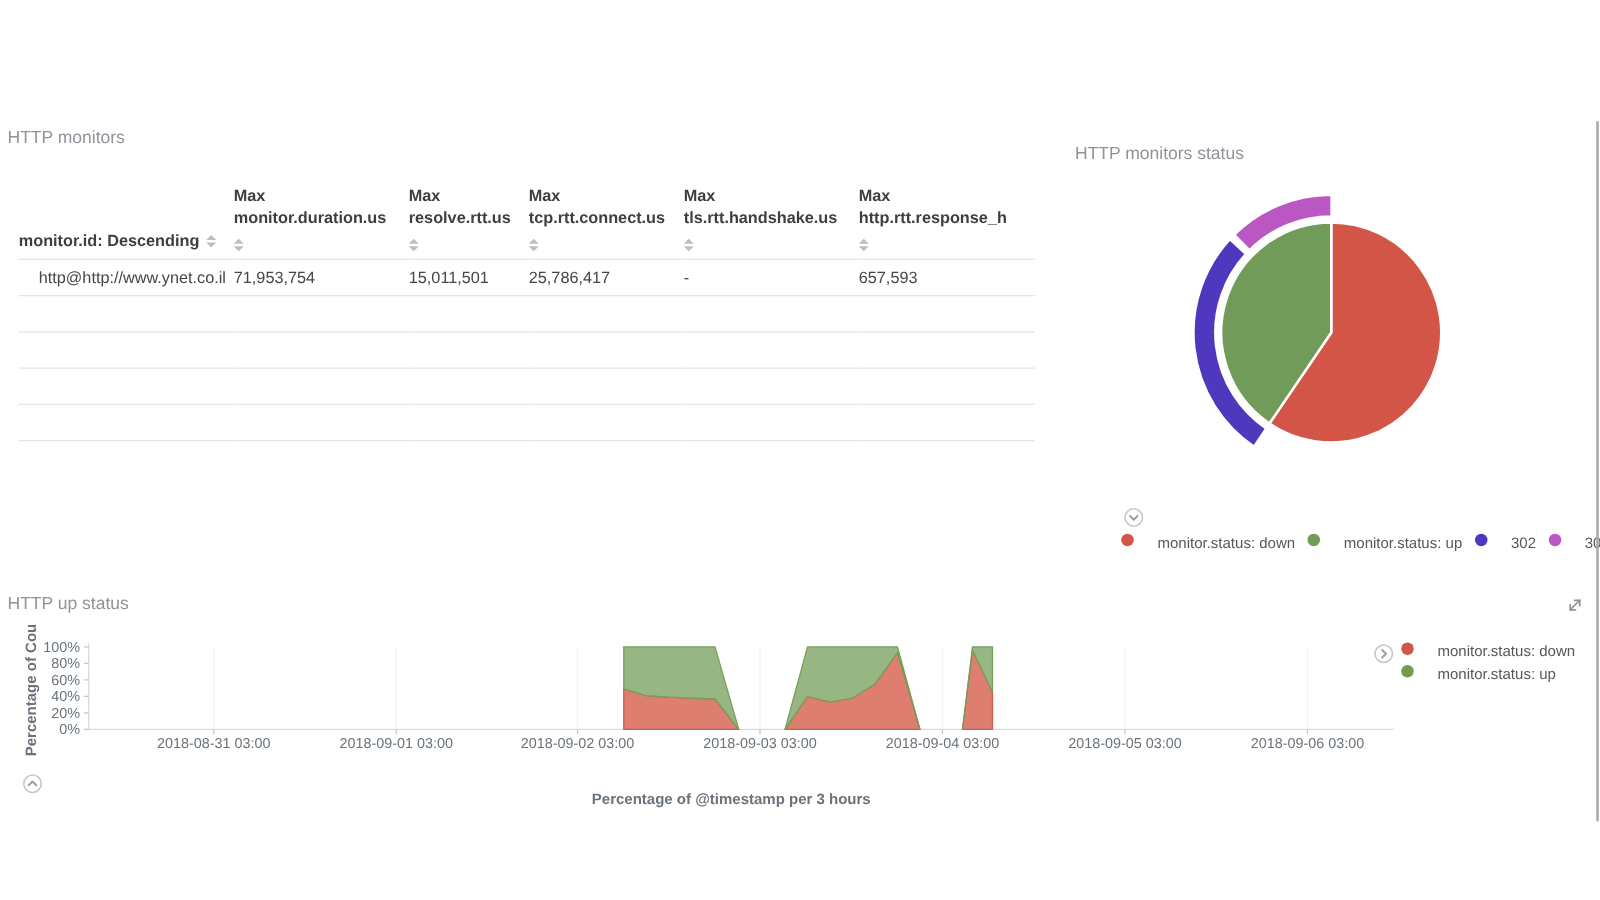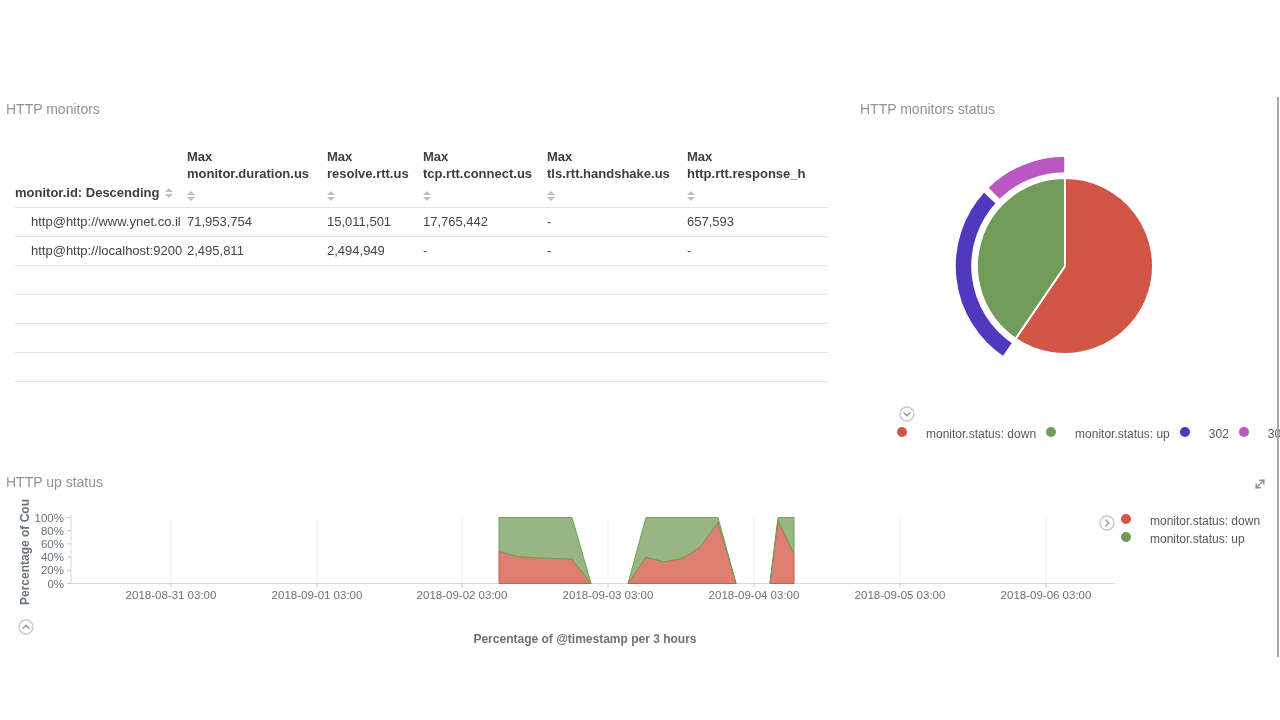--- a/index.html
+++ b/index.html
@@ -86,48 +86,40 @@
             <span class="tri-up"></span>
             <span class="tri-down"></span>
           </span></th>
       </tr>
   </thead>
   <tbody>
       <tr>
         <td class="first-cell">http@http://www.ynet.co.il</td>
         <td>71,953,754</td>
         <td>15,011,501</td>
-        <td>17,765,442</td>
+        <td>25,786,417</td>
         <td>-</td>
         <td>657,593</td>
       </tr>
       <tr>
-        <td class="first-cell">http@http://localhost:9200</td>
-        <td>2,495,811</td>
-        <td>2,494,949</td>
-        <td>-</td>
-        <td>-</td>
-        <td>-</td>
-      </tr>
-      <tr>
         <td colspan="6"></td>
       </tr>
       <tr>
         <td colspan="6"></td>
       </tr>
       <tr>
         <td colspan="6"></td>
       </tr>
       <tr>
         <td colspan="6"></td>
       </tr>
     </tbody>
 </table>
 
-<div class="abs panel-title" style="left:860px;top:101px;">HTTP monitors status</div>
+<div class="abs panel-title" style="left:860px;top:114px;">HTTP monitors status</div>
 
 <svg id="pie-svg" class="abs" style="left:855px;top:125px;" width="425" height="285">
     <path d="M 148.17082843626568 231.9788631702018 A 110 110 0 0 1 128.89949295088633 66.68507716227738 L 141.43320767665847 78.17011069174362 A 93 93 0 0 0 157.72624585975188 217.91849340753427 Z" fill="#5038be" stroke="#ffffff" stroke-width="1.5"></path>
     <path d="M 132.62658269084454 62.81205787397087 A 110 110 0 0 1 209.99999999999997 31 L 209.99999999999997 48 A 93 93 0 0 0 144.58429263862308 74.89564892981173 Z" fill="#bb57c3" stroke="#ffffff" stroke-width="1.5"></path>
     <path d="M 210 141 L 210 53 A 88 88 0 1 1 160.53666274901252 213.78309053616147 Z" fill="#d35548" stroke="#ffffff" stroke-width="2"></path>
     <path d="M 210 141 L 160.53666274901252 213.78309053616147 A 88 88 0 0 1 209.99999999999997 53 Z" fill="#719b58" stroke="#ffffff" stroke-width="2"></path>
   </svg>
 
 <span class="abs icon-btn" style="left:899px;top:406px;">
   <svg width="16" height="16" viewBox="0 0 16 16">

